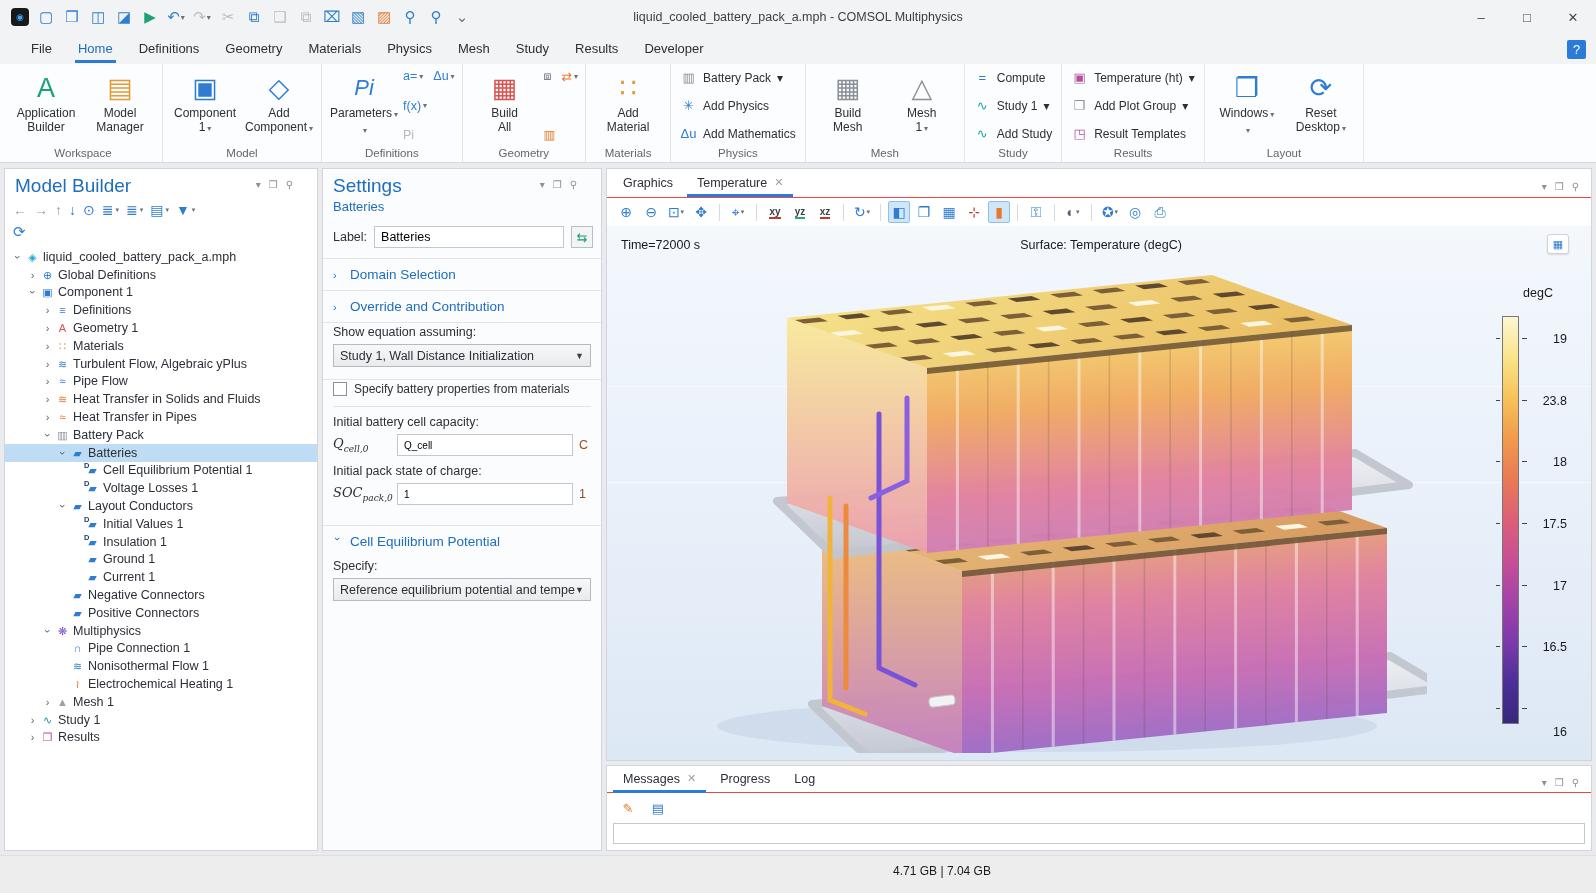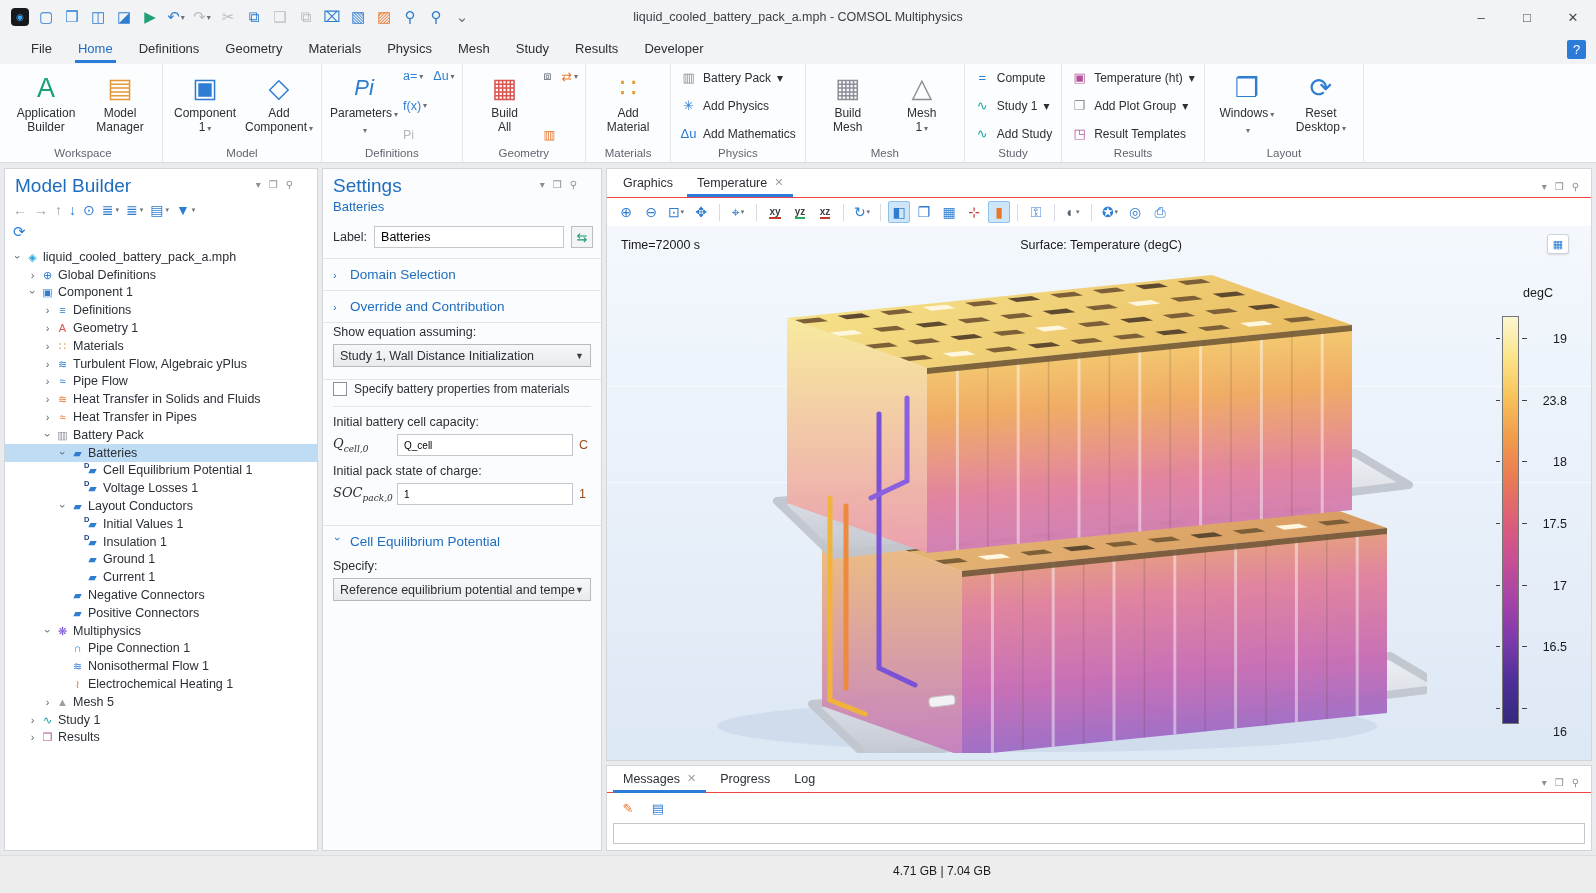--- a/index.html
+++ b/index.html
@@ -583,21 +583,21 @@
           <span class="tlabel">Nonisothermal Flow 1</span>
         </div>
         <div class="trow" style="padding-left: 51px;">
           <span class="texp"></span>
           <span class="ticon" style="color: rgb(232, 119, 46);">≀</span>
           <span class="tlabel">Electrochemical Heating 1</span>
         </div>
         <div class="trow" style="padding-left: 36px;">
           <span class="texp"><span class="g">›</span></span>
           <span class="ticon" style="color: rgb(154, 160, 168);">▲</span>
-          <span class="tlabel">Mesh 5</span>
+          <span class="tlabel">Mesh 1</span>
         </div>
         <div class="trow" style="padding-left: 21px;">
           <span class="texp"><span class="g">›</span></span>
           <span class="ticon" style="color: rgb(18, 165, 165);">∿</span>
           <span class="tlabel">Study 1</span>
         </div>
         <div class="trow" style="padding-left: 21px;">
           <span class="texp"><span class="g">›</span></span>
           <span class="ticon" style="color: rgb(181, 81, 156);">❒</span>
           <span class="tlabel">Results</span>

